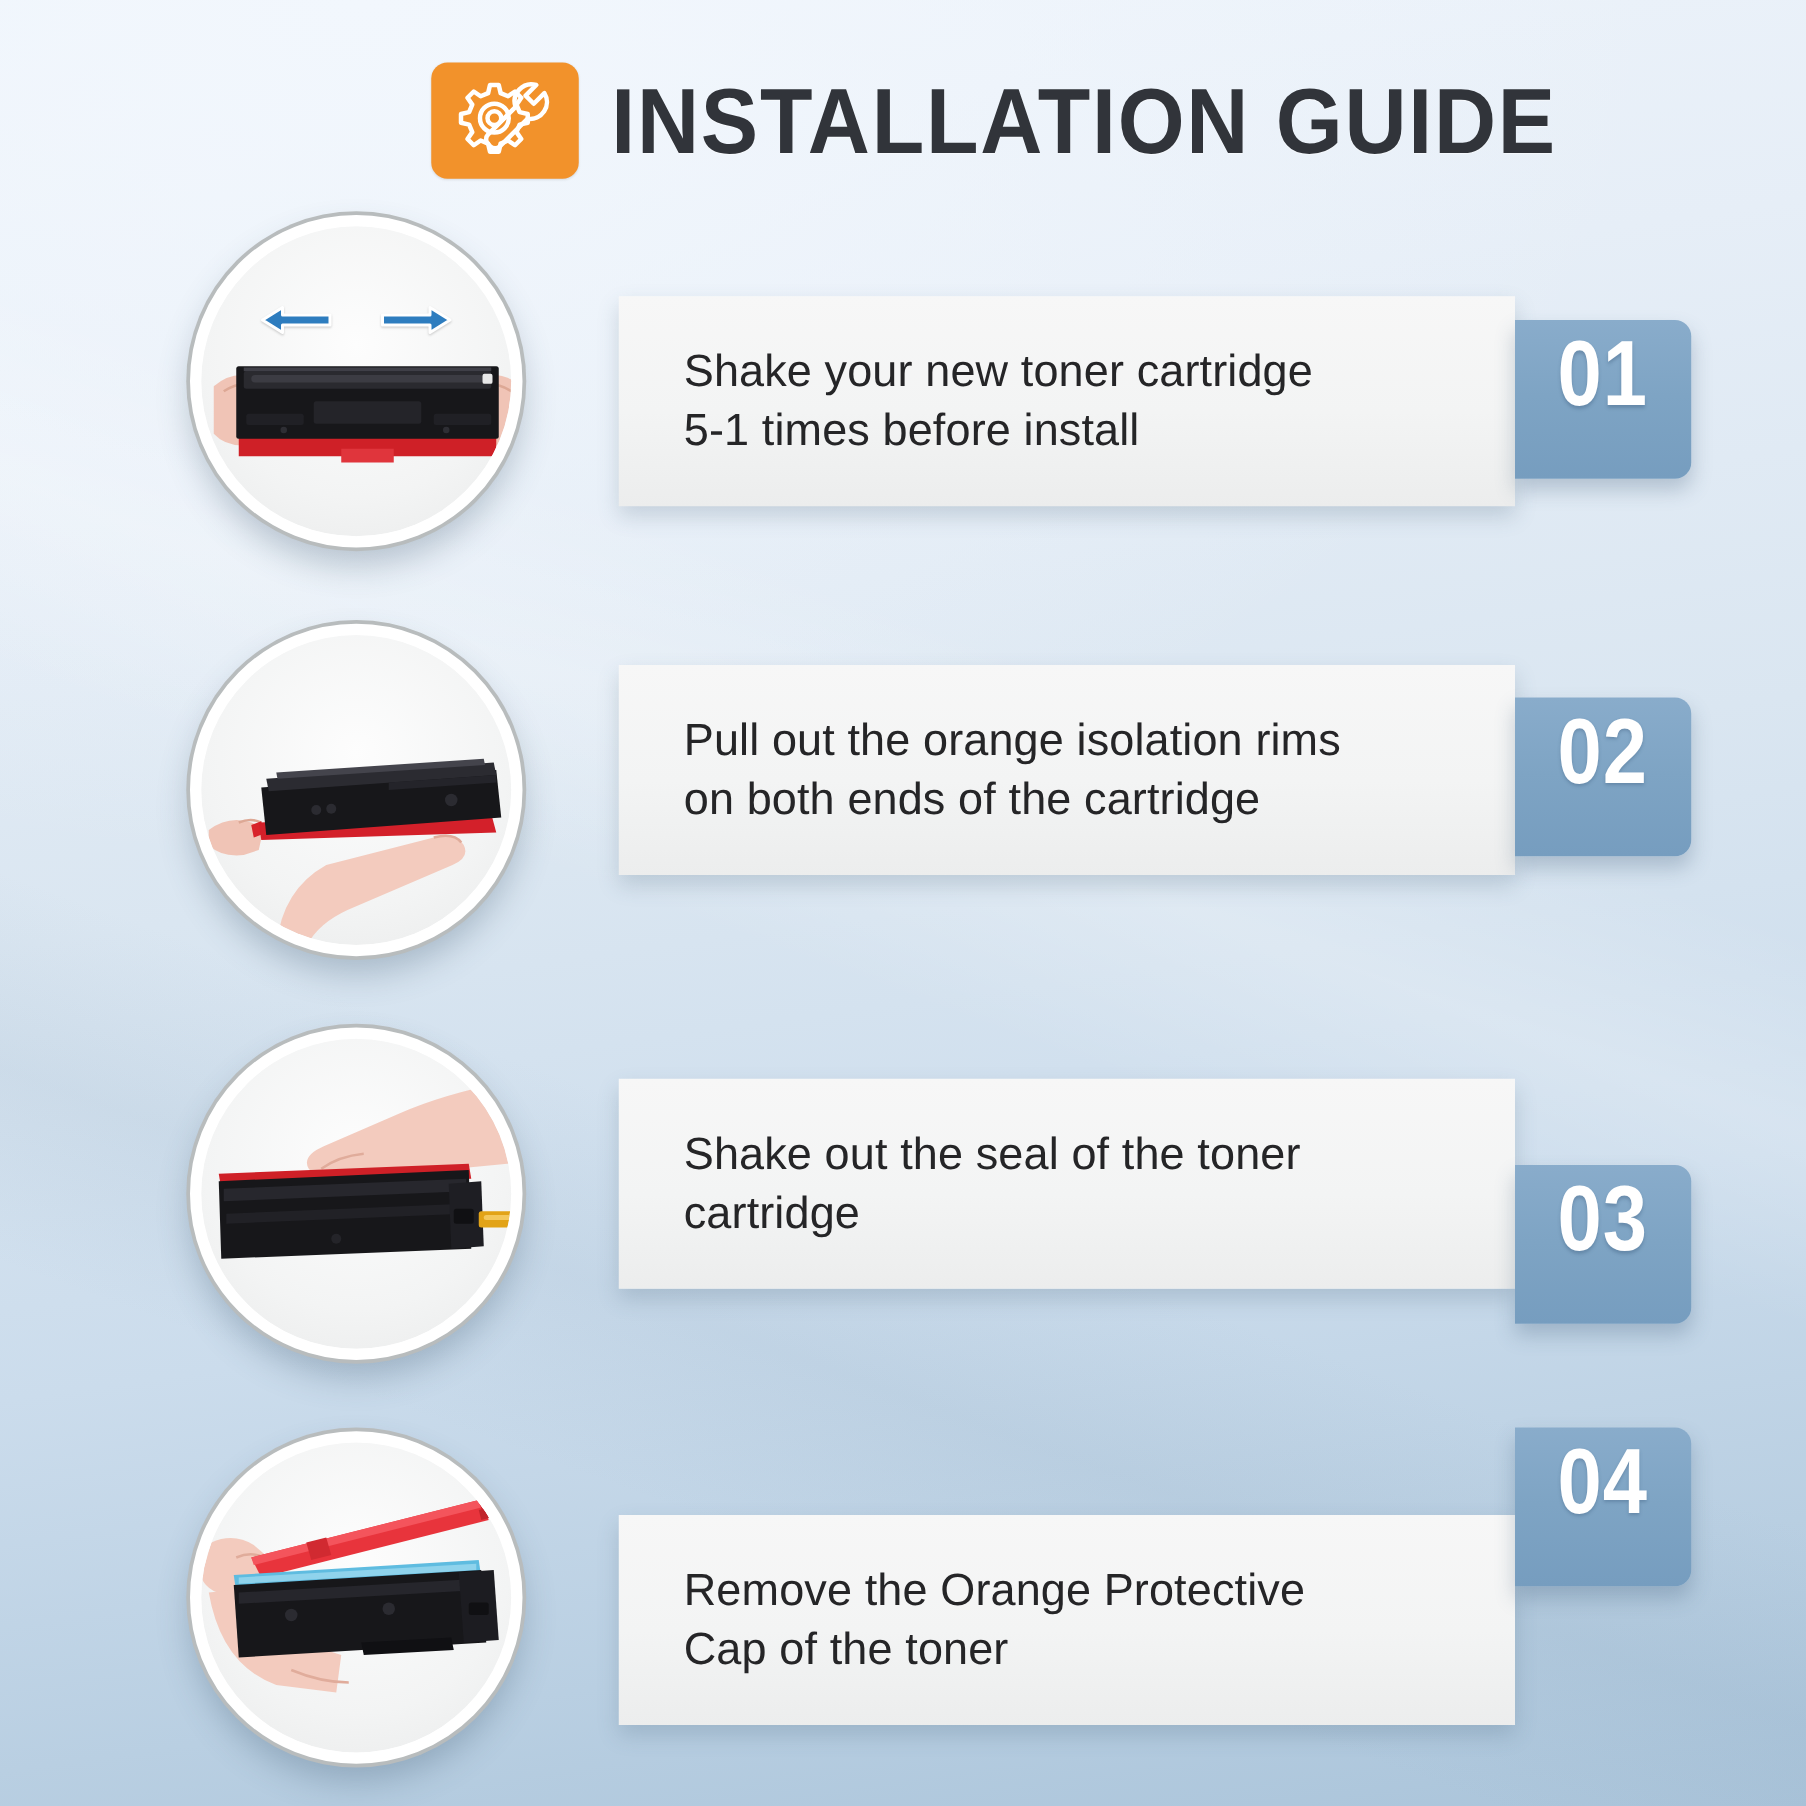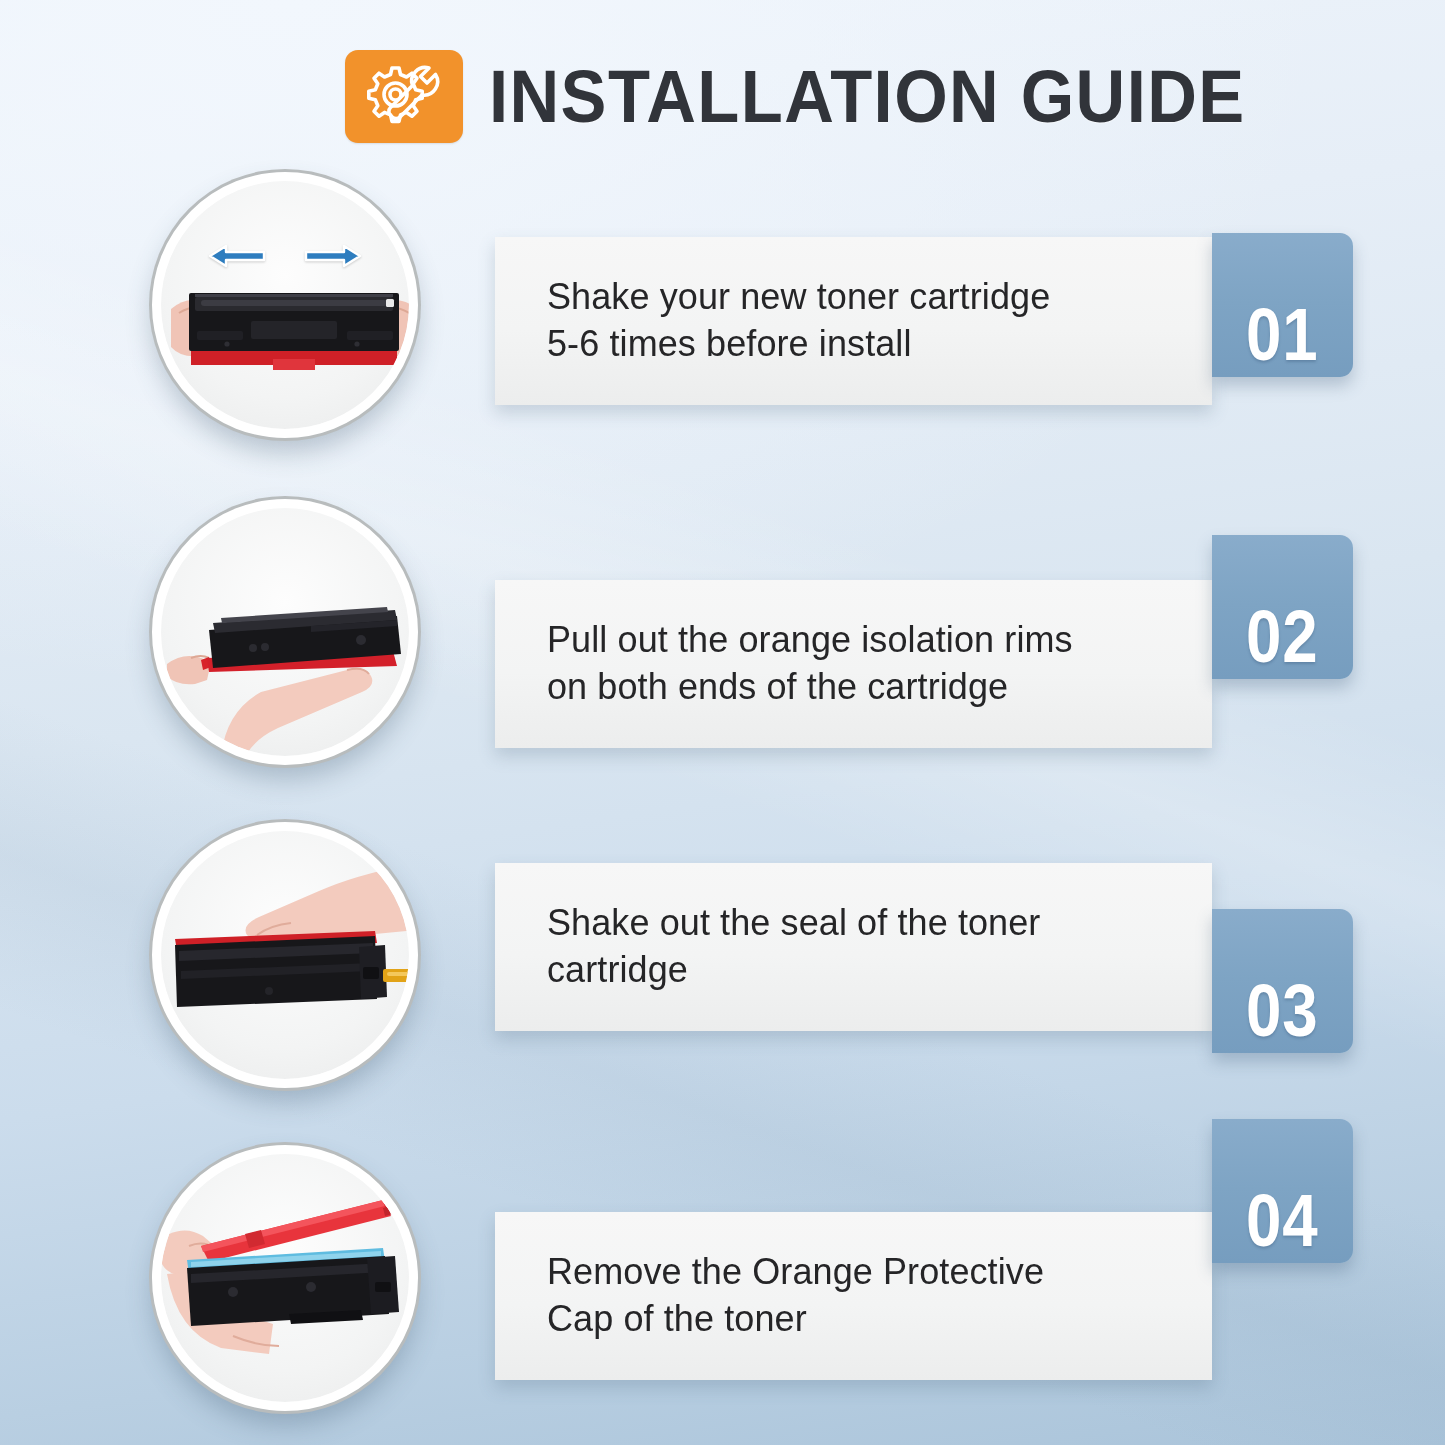--- a/index.html
+++ b/index.html
@@ -99,25 +99,25 @@
     line-height:1.30;
     color:#252527;
     letter-spacing:0.1px;
     white-space:pre-line;
   }
 
   
   .badge {
     position:absolute;
     left:1212px;
-    width:141px; height:144px;
+    width:141px; height:127px;
     border-radius:0 13px 13px 0;
     background:linear-gradient(180deg,#89accb 0%, #7ea4c4 48%, #769dbf 100%);
     box-shadow:0 9px 16px rgba(60,90,120,0.28);
-    display:flex; align-items:flex-end; justify-content:center;
+    display:flex; align-items:flex-start; justify-content:center;margin-top:23px;
   }
   .badge-num {
     font-size:74px;
     font-weight:bold;
     color:#ffffff;
     letter-spacing:1px;
     transform:scaleX(0.86);
     text-shadow:0 2px 3px rgba(40,70,100,0.28);
   }
 </style>
@@ -177,21 +177,21 @@
             <circle cx="196" cy="163" r="2.6" fill="#2e2e34"></circle>
             <rect x="225" y="118" width="8" height="8" rx="1.5" fill="#e8e8e8"></rect>
 
             <rect x="34" y="113" width="198" height="3" fill="#4a4a52" opacity="0.8"></rect>
           </svg>
         </div>
       </div>
     </div>
     <div class="card" style="top:237px">
       <div class="card-text">Shake your new toner cartridge
-5-6 times before install</div>
+5-1 times before install</div>
     </div>
     <div class="badge" style="top:233px">
       <span class="badge-num">01</span>
     </div>
   </div>
 
   <div class="step" style="top:0">
     <div class="thumb" style="top:499px">
       <div class="thumb-inner">
         <div class="art">
@@ -210,21 +210,21 @@
             <path d="M52 115 L234 102 L236 112 L54 125 Z" fill="#2b2b31"></path>
             <path d="M60 110 L226 99 L227 104 L61 115 Z" fill="#44444c"></path>
             <circle cx="92" cy="140" r="4" fill="#2b2b31"></circle>
             <circle cx="104" cy="139" r="4" fill="#2b2b31"></circle>
             <circle cx="200" cy="132" r="5" fill="#2b2b31"></circle>
             <path d="M150 118 L236 112 L236 118 L150 124 Z" fill="#24242a"></path>
           </svg>
         </div>
       </div>
     </div>
-    <div class="card" style="top:580px">
+    <div class="card" style="top:532px">
       <div class="card-text">Pull out the orange isolation rims
 on both ends of the cartridge</div>
     </div>
     <div class="badge" style="top:535px">
       <span class="badge-num">02</span>
     </div>
   </div>
 
   <div class="step" style="top:0">
     <div class="thumb" style="top:822px">

